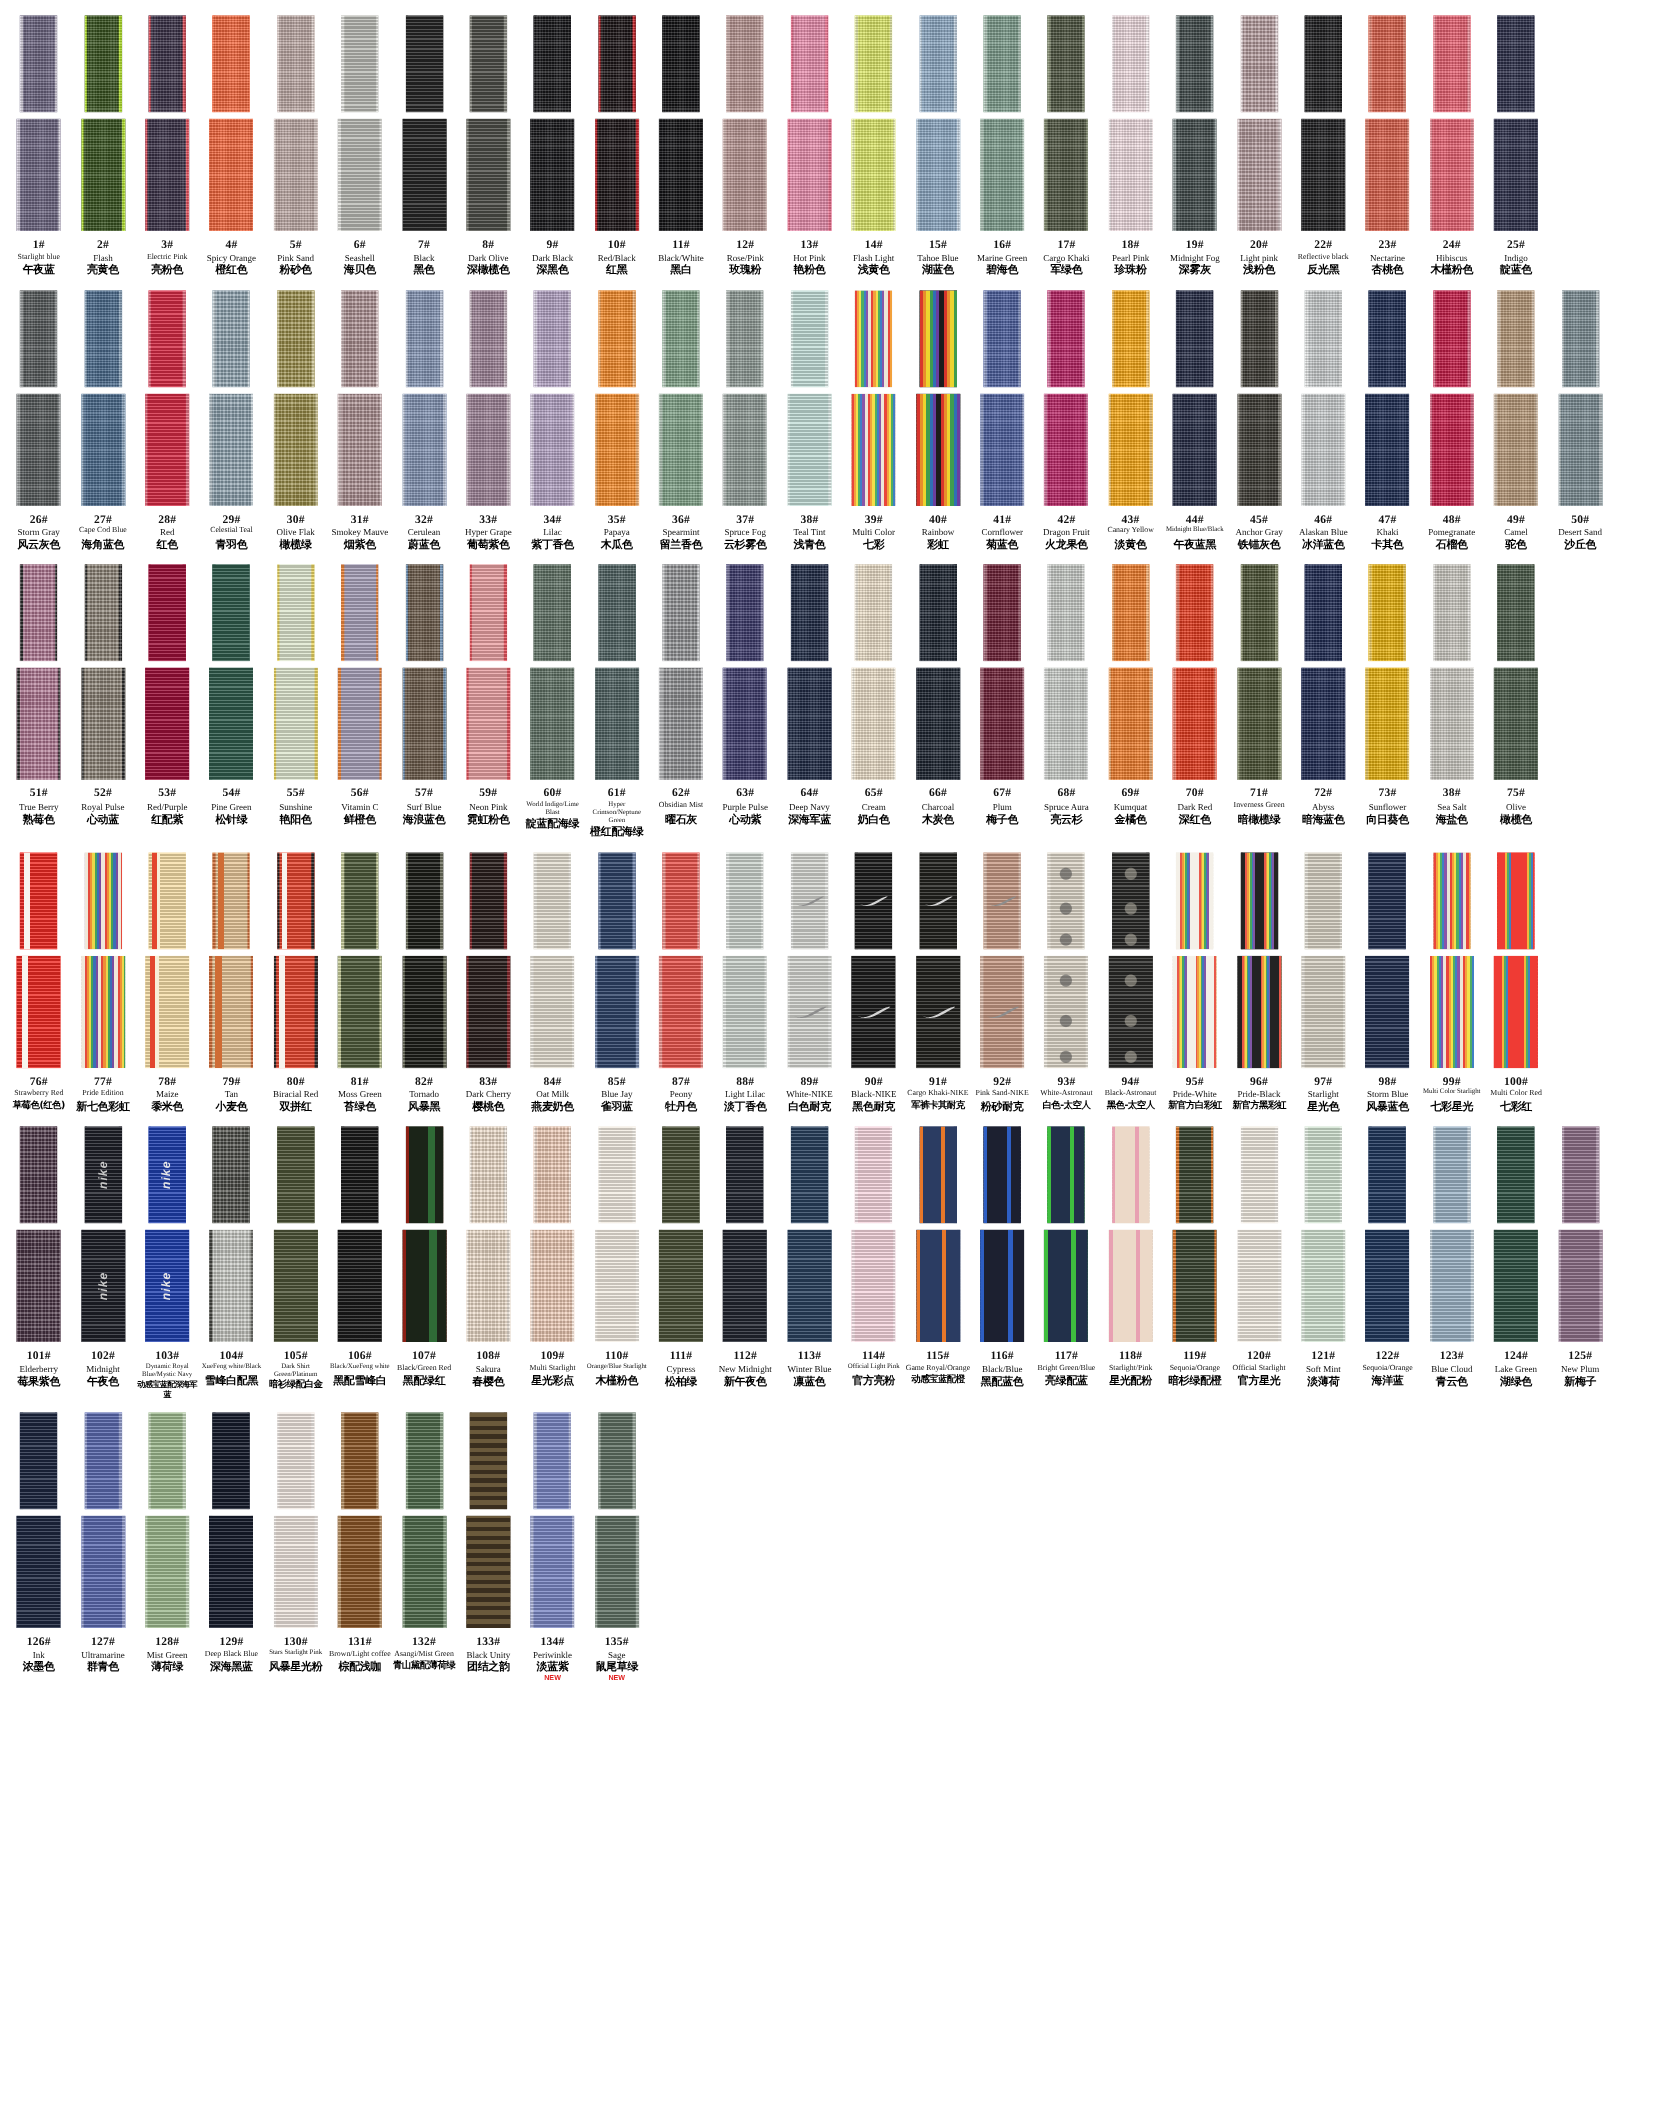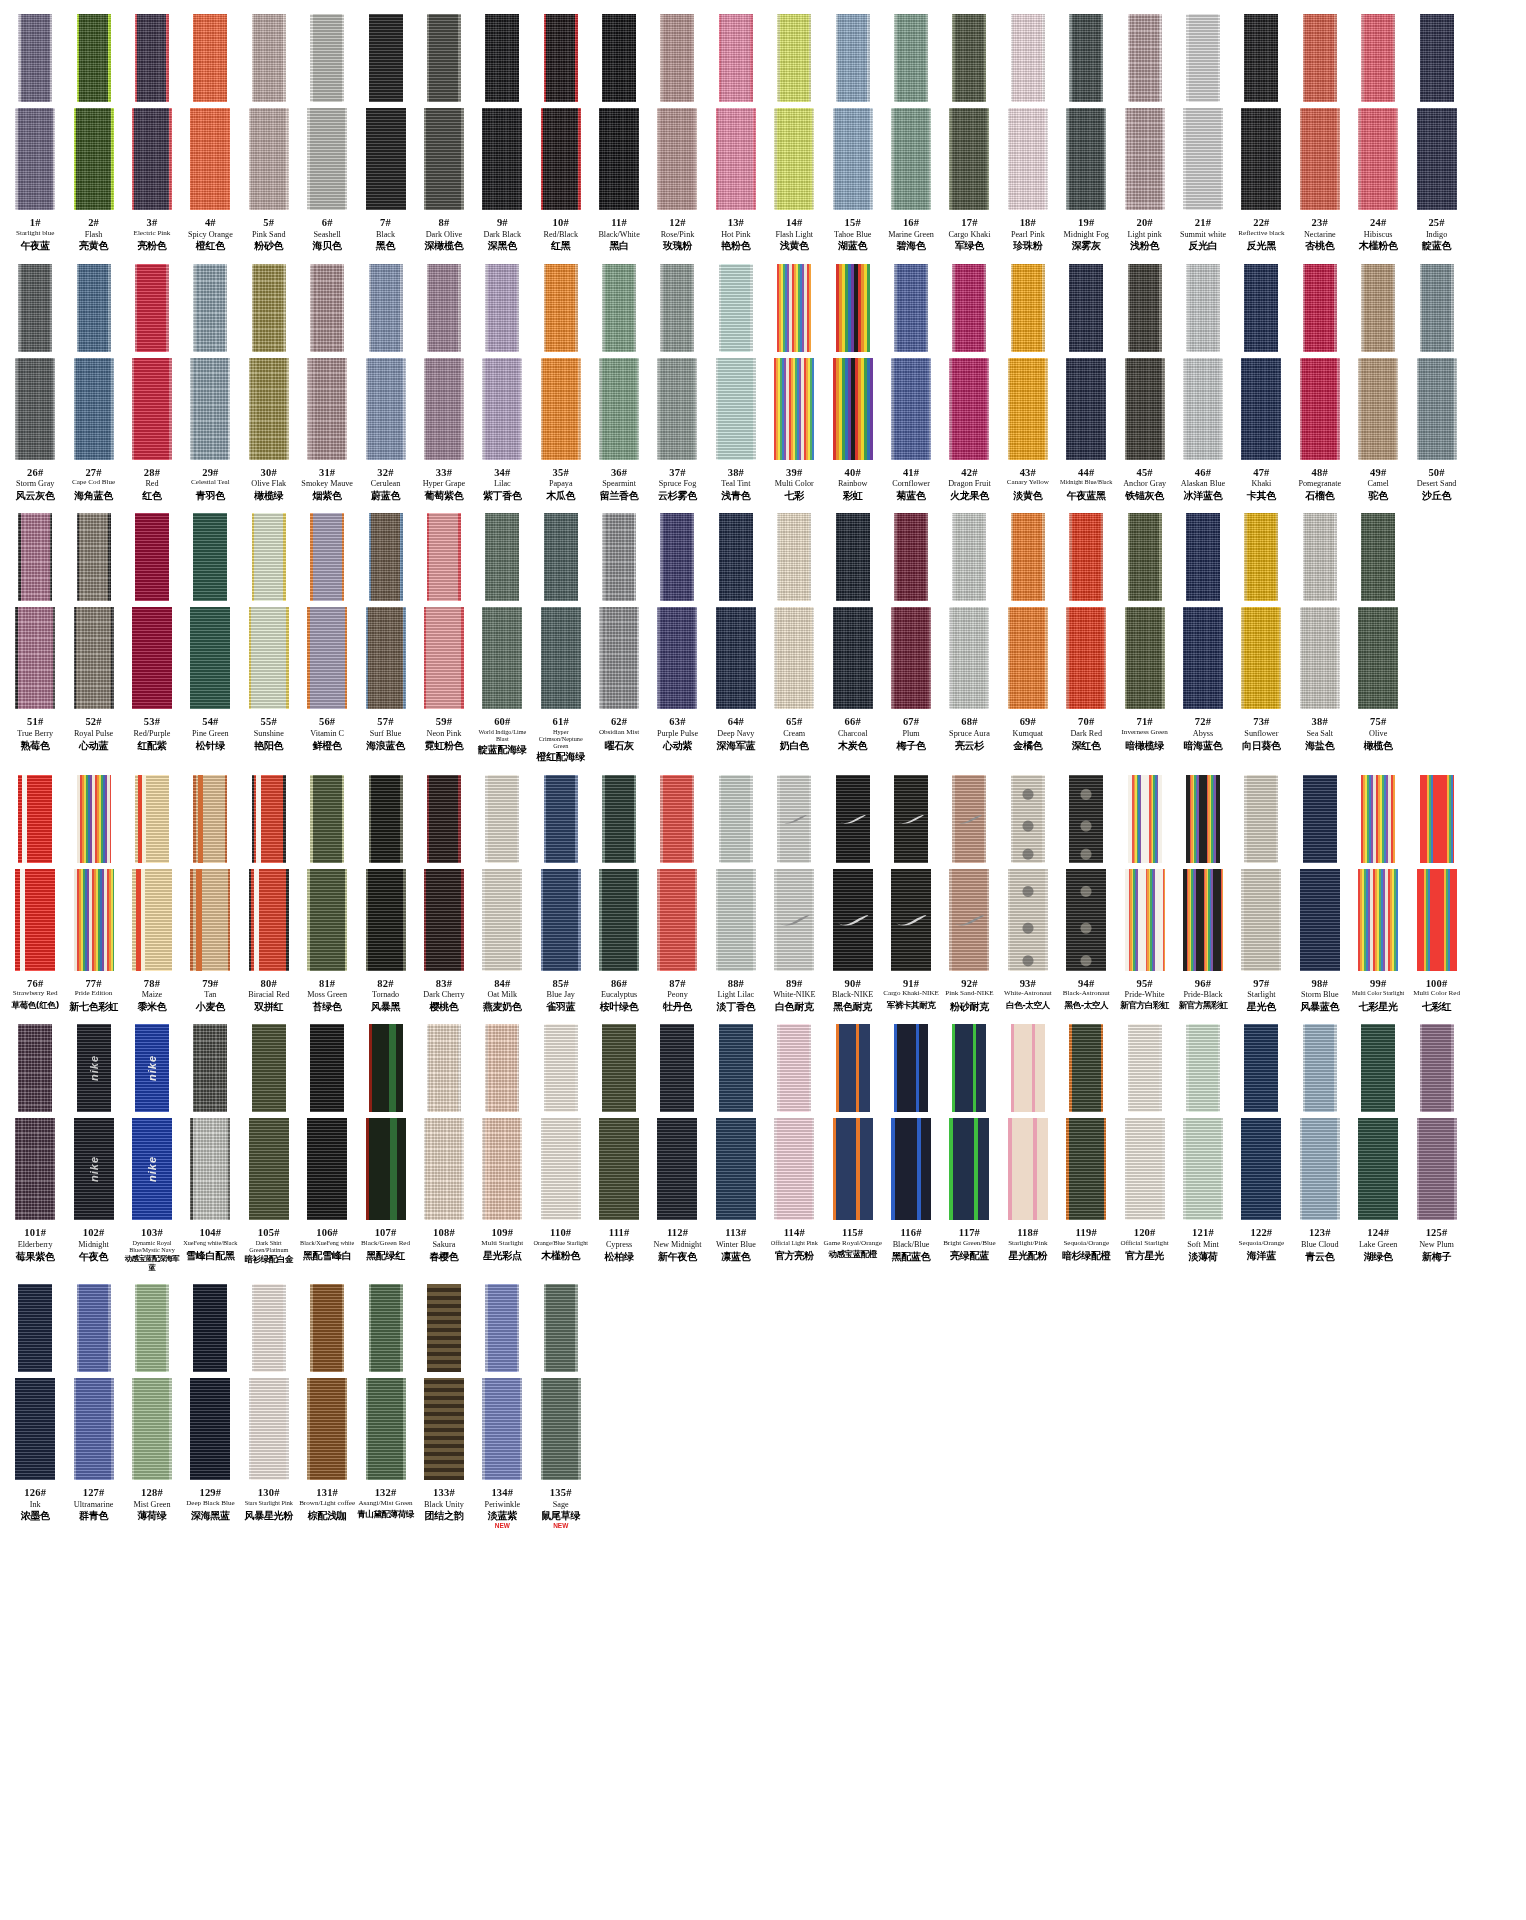--- a/index.html
+++ b/index.html
@@ -543,40 +543,20 @@
       </div>
       <div class="labels">
         <div class="l-num">20#</div>
         <div class="l-en">Light pink</div>
         <div class="l-cn">浅粉色</div>
 
       </div>
       </div>
       <div class="cell">
       <div class="sw-wrap">
-        <div class="sw sw-top tex-rib" style="background:#d6d6d6;">
-
-          <div class="edge l" style="background:#efefef;"></div>
-          <div class="edge r" style="background:#efefef;"></div>
-        </div>
-        <div class="sw sw-bot tex-rib" style="background:#d6d6d6;">
-
-          <div class="edge l" style="background:#efefef;"></div>
-          <div class="edge r" style="background:#efefef;"></div>
-        </div>
-      </div>
-      <div class="labels">
-        <div class="l-num">21#</div>
-        <div class="l-en">Summit white</div>
-        <div class="l-cn">反光白</div>
-
-      </div>
-      </div>
-      <div class="cell">
-      <div class="sw-wrap">
         <div class="sw sw-top tex-weave" style="background:#1e1e20;">
 
           <div class="edge l" style="background:#1e1e20;"></div>
           <div class="edge r" style="background:#1e1e20;"></div>
         </div>
         <div class="sw sw-bot tex-weave" style="background:#1e1e20;">
 
           <div class="edge l" style="background:#1e1e20;"></div>
           <div class="edge r" style="background:#1e1e20;"></div>
         </div>
@@ -1827,40 +1807,20 @@
         <div class="sw sw-bot tex-rib" style="background:#2e4368;">
 
           <div class="edge l" style="background:#7b8fb4;"></div>
           <div class="edge r" style="background:#7b8fb4;"></div>
         </div>
       </div>
       <div class="labels">
         <div class="l-num">85#</div>
         <div class="l-en">Blue Jay</div>
         <div class="l-cn">雀羽蓝</div>
-
-      </div>
-      </div>
-      <div class="cell">
-      <div class="sw-wrap">
-        <div class="sw sw-top tex-rib" style="background:#2e4038;">
-
-          <div class="edge l" style="background:#7d9288;"></div>
-          <div class="edge r" style="background:#7d9288;"></div>
-        </div>
-        <div class="sw sw-bot tex-rib" style="background:#2e4038;">
-
-          <div class="edge l" style="background:#7d9288;"></div>
-          <div class="edge r" style="background:#7d9288;"></div>
-        </div>
-      </div>
-      <div class="labels">
-        <div class="l-num">86#</div>
-        <div class="l-en">Eucalyptus</div>
-        <div class="l-cn">桉叶绿色</div>
 
       </div>
       </div>
       <div class="cell">
       <div class="sw-wrap">
         <div class="sw sw-top tex-rib" style="background:#e8544c;">
 
           <div class="edge l" style="background:#f29b95;"></div>
           <div class="edge r" style="background:#f29b95;"></div>
         </div>

